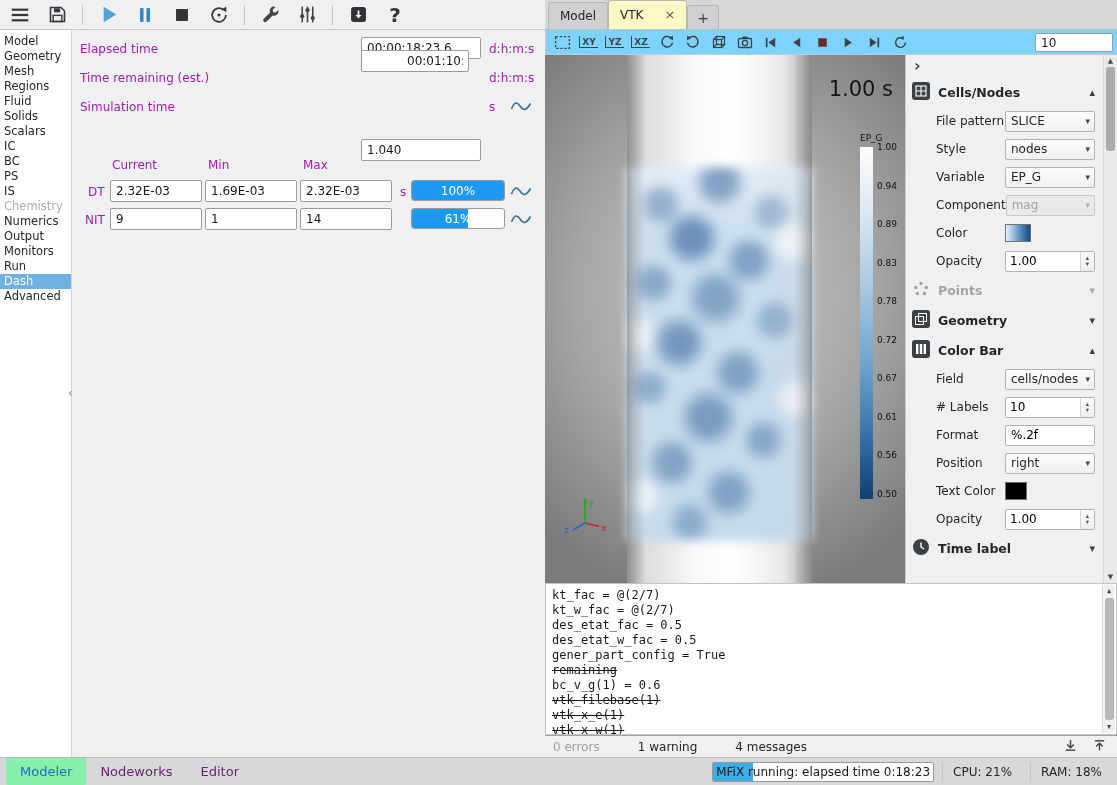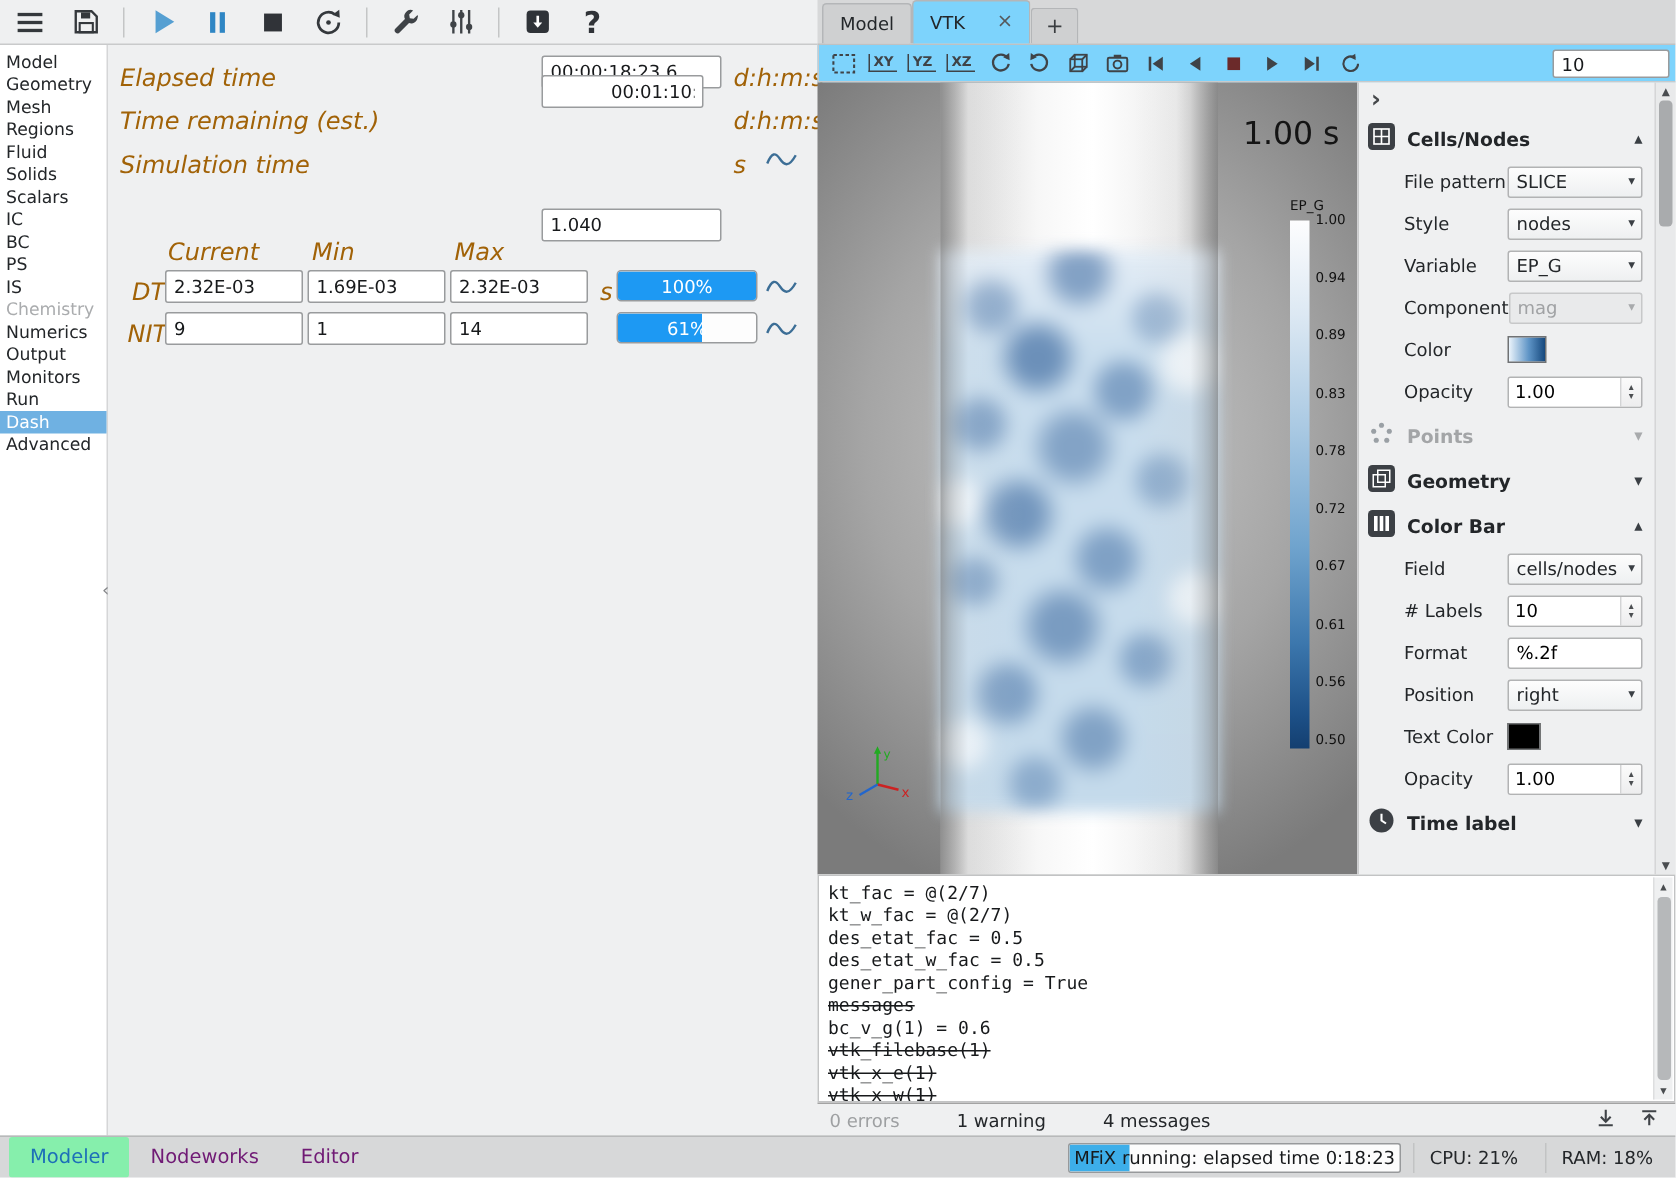--- a/index.html
+++ b/index.html
@@ -12,35 +12,35 @@
              border-bottom:1px solid #c9cacb; display:flex; align-items:center; gap:13px; padding-left:8px; }
   .tbtn { width:24px; height:24px; display:flex; align-items:center; justify-content:center; cursor:default; }
   .tsep { width:1px; height:20px; background:#c4c5c6; }
   .help-q { font-size:20px; font-weight:bold; color:#303338; }
 
   
   .tabstrip { position:absolute; left:545px; top:0; width:572px; height:30px; background:#d7d8d9;
               border-bottom:1px solid #c0c1c2; display:flex; align-items:flex-end; padding-left:3px; }
   .tab { height:27px; padding:0 11px; display:flex; align-items:center; gap:7px; background:#cfd0d1;
          border:1px solid #b4b6b8; border-bottom:none; border-radius:3px 3px 0 0; font-size:12px; }
-  .tab.active { background:#7dd3fc; height:29px;gap:21px; }
+  .tab.active { background:#fef9c3; height:29px;gap:21px; }
   .tab .tclose { font-size:13px; color:#55585b; line-height:10px; }
   .tab.plus { padding:0 9px; height:24px; font-size:14px; color:#3a3d40; }
 
   
   .nav { position:absolute; left:0; top:30px; width:72px; height:727px; background:#ffffff;
          border-right:1px solid #d5d6d7; padding-top:4px; }
   .nav-item { height:15px; line-height:15px; padding-left:4px; font-size:11.5px; color:#232629; white-space:nowrap; }
   .nav-item.disabled { color:#aaacae; }
   .nav-item.selected { background:#6fb1e2; color:#ffffff; }
 
   
   .dash { position:absolute; left:72px; top:30px; width:473px; height:727px; background:#eff0f1; }
   .dash > * { position:absolute; }
-  .dlabel, .dunit, .dhead { font-size:16px; color:#a16207; white-space:nowrap;font-style:italic; }
+  .dlabel, .dunit, .dhead { font-size:12px; color:#a21caf; white-space:nowrap; }
   .field { height:22px; border:1px solid #999b9d; border-radius:2px; background:#fff; padding:0 5px;
            font:12px "DejaVu Sans","Liberation Sans",sans-serif; color:#17191b; outline:none; }
   .progress { border:1px solid #999b9d; border-radius:3px; background:#fdfdfd; overflow:hidden; }
   .progress .fill { position:absolute; left:0; top:0; bottom:0; background:#1d99f3; }
   .progress .ptext { position:absolute; inset:0; display:flex; align-items:center; justify-content:center;
                      color:#fff; font-size:12px; }
   .wave { width:22px; height:16px; }
   .splitter { position:absolute; left:68px; top:386px; width:10px; height:20px; color:#85878a; font-size:12px; }
 
   
@@ -589,21 +589,21 @@
     <div class="shandle"></div>
     <span class="sa-bot">▼</span>
   </div>
 
   <div class="console">
     <div class="cline">kt_fac = @(2/7)</div>
     <div class="cline">kt_w_fac = @(2/7)</div>
     <div class="cline">des_etat_fac = 0.5</div>
     <div class="cline">des_etat_w_fac = 0.5</div>
     <div class="cline">gener_part_config = True</div>
-    <div class="cline strike">messages</div>
+    <div class="cline strike">remaining</div>
     <div class="cline">bc_v_g(1) = 0.6</div>
     <div class="cline strike">vtk_filebase(1)</div>
     <div class="cline strike">vtk_x_e(1)</div>
     <div class="cline strike">vtk_x_w(1)</div>
     <div class="cscroll">
       <span class="ca-top">▲</span>
       <div class="chandle"></div>
       <span class="ca-bot">▼</span>
     </div>
   </div>

